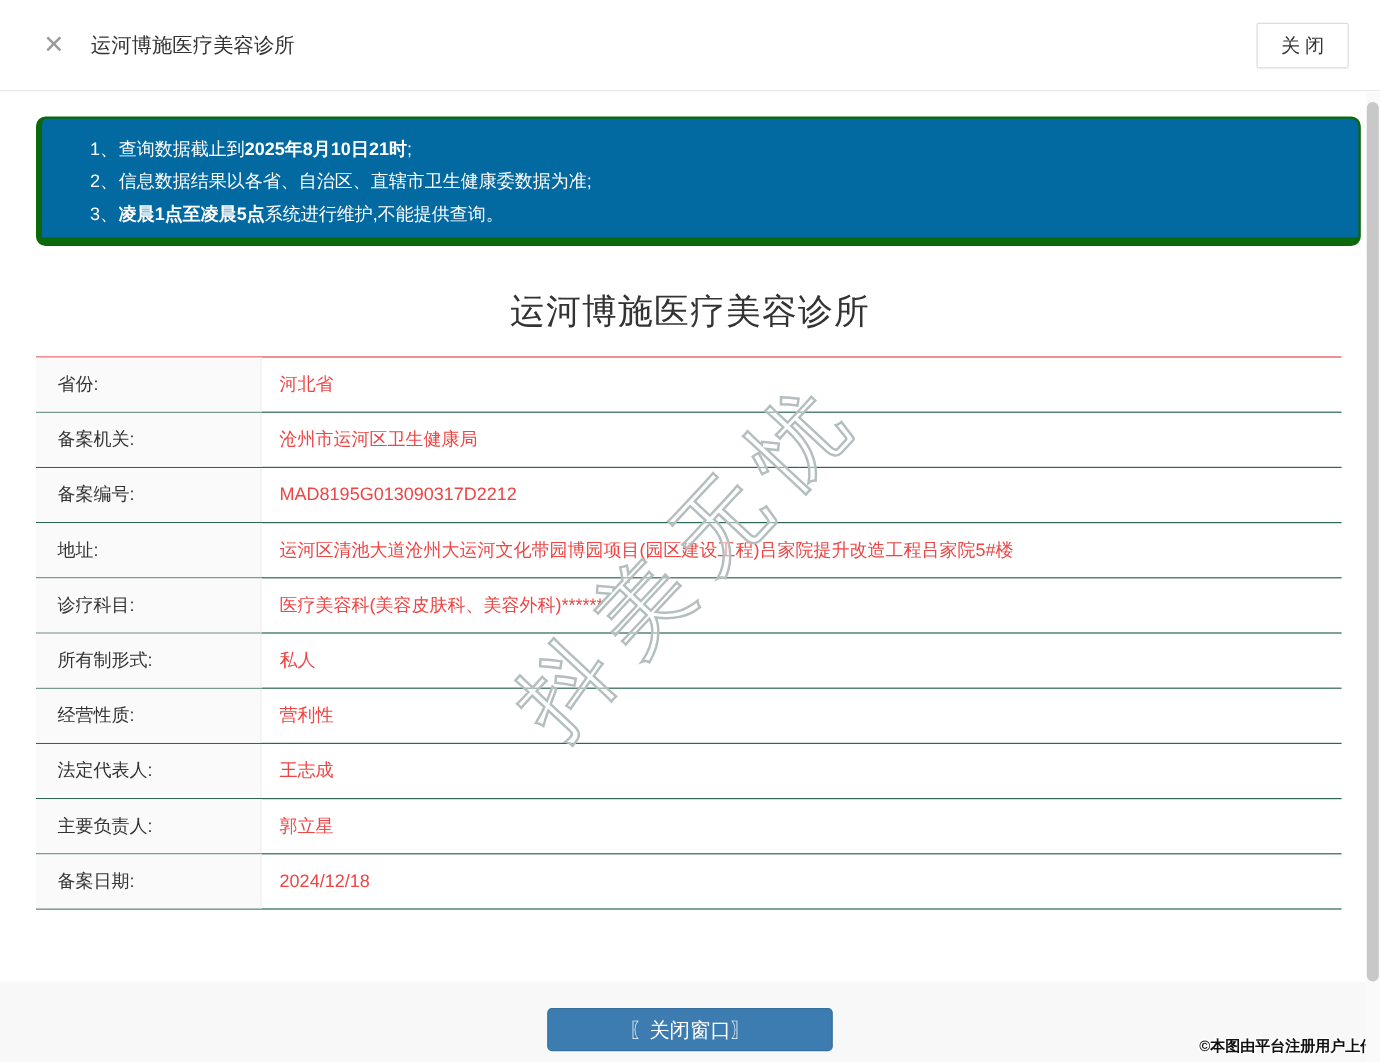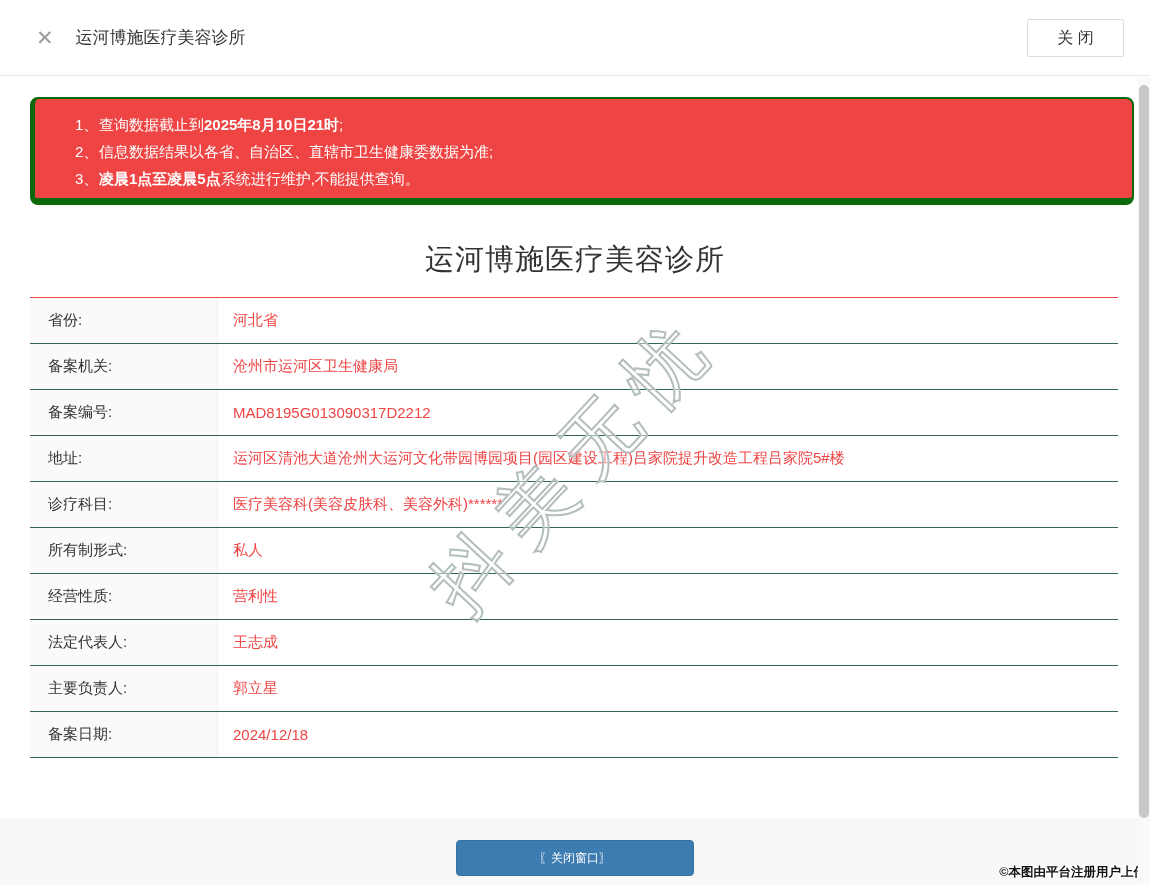--- a/index.html
+++ b/index.html
@@ -4,40 +4,40 @@
 <style>
   * { margin:0; padding:0; box-sizing:border-box; }
   html,body { background:#ffffff; }
   body { font-family:"Liberation Sans","DejaVu Sans",sans-serif; }
   .page { position:relative; width:1150px; height:885px; background:#fff; overflow:hidden; }
 
   
   .header { position:relative; height:76px; background:#fff; border-bottom:1px solid #e8e8e8; display:flex; align-items:center; }
   .close-x { margin-left:36px; font-size:21px; color:#9b9b9b; cursor:pointer; line-height:1; }
   .header-title { margin-left:22px; font-size:17px; color:#333; }
-  .header-close-btn { position:absolute; right:26px; top:19px; width:97px; height:38px; background:#fff; border:1px solid #dcdcdc; border-radius:2px; font-size:16px; color:#333; cursor:pointer; font-family:Liberation Sans, sans-serif; }
+  .header-close-btn { position:absolute; right:26px; top:19px; width:77px; height:38px; background:#fff; border:1px solid #dcdcdc; border-radius:2px; font-size:16px; color:#333; cursor:pointer; font-family:Liberation Serif, serif; }
 
   
-  .notice { margin:21px 16px 0 30px; height:108px; background:#ef4444; border:2px solid #0b680b; border-left-width:5px; border-bottom-width:7px; border-radius:8px; color:#fff; font-size:15px; padding:12px 20px 4px 40px; }
+  .notice { margin:21px 16px 0 30px; height:108px; background:#0369a1; border:2px solid #0b680b; border-left-width:5px; border-bottom-width:7px; border-radius:8px; color:#fff; font-size:15px; padding:12px 20px 4px 40px; }
   .notice-line { line-height:27px; white-space:nowrap; }
   .notice-line .num { display:inline-block; width:24px; }
   .notice-line b { font-weight:bold; }
 
   
   .detail-title { margin-top:35px; text-align:center; font-size:29px; color:#333; font-weight:400; letter-spacing:1px; }
 
   
   .detail-table { margin:17px 32px 0 30px; border-top:1px solid #ef4444; }
   .row { display:flex; height:46px; border-bottom:1px solid #2e6652; align-items:stretch; }
   .cell-label { width:188px; background:#fafafa; border-right:1px solid #eeeeee; display:flex; align-items:center; padding-left:18px; font-size:15px; color:#333; }
   .cell-value { flex:1; display:flex; align-items:center; padding-left:15px; font-size:15px; color:#ef4444; }
 
   
   .footer { position:absolute; left:0; right:0; bottom:0; height:67px; background:#f8f8f8; }
-  .close-window-btn { position:absolute; left:50%; transform:translateX(-50%); top:22px; width:238px; height:36px; background:#3c7cb0; border:1px solid #35709f; border-radius:4px; color:#fff; font-size:12px; cursor:pointer; font-family:inherit; }
+  .close-window-btn { position:absolute; left:50%; transform:translateX(-50%); top:22px; width:238px; height:36px; background:#3c7cb0; border:1px solid #35709f; border-radius:4px; color:#fff; font-size:17px; cursor:pointer; font-family:inherit; }
   .copyright { position:absolute; right:4px; bottom:4px; font-size:12.5px; font-weight:bold; color:#111;
     text-shadow:-1px -1px 0 #fff, 1px -1px 0 #fff, -1px 1px 0 #fff, 1px 1px 0 #fff, 0 1px 0 #fff, 0 -1px 0 #fff, 1px 0 0 #fff, -1px 0 0 #fff; }
 
   
   .watermark { position:absolute; left:575px; top:465px; transform:translate(-50%,-50%) rotate(-47deg); font-size:76px; letter-spacing:18px; white-space:nowrap; color:rgba(255,255,255,0.45); -webkit-text-stroke:2px #b4bebe; pointer-events:none; z-index:6; font-weight:400; }
 
   
   .scrollbar-track { position:absolute; right:0; top:77px; width:12px; height:808px; background:#fafafa; z-index:10; }
   .scrollbar-thumb { position:absolute; left:1px; top:8px; width:10px; height:733px; background:#c8c8c8; border-radius:5px; }
 </style>

